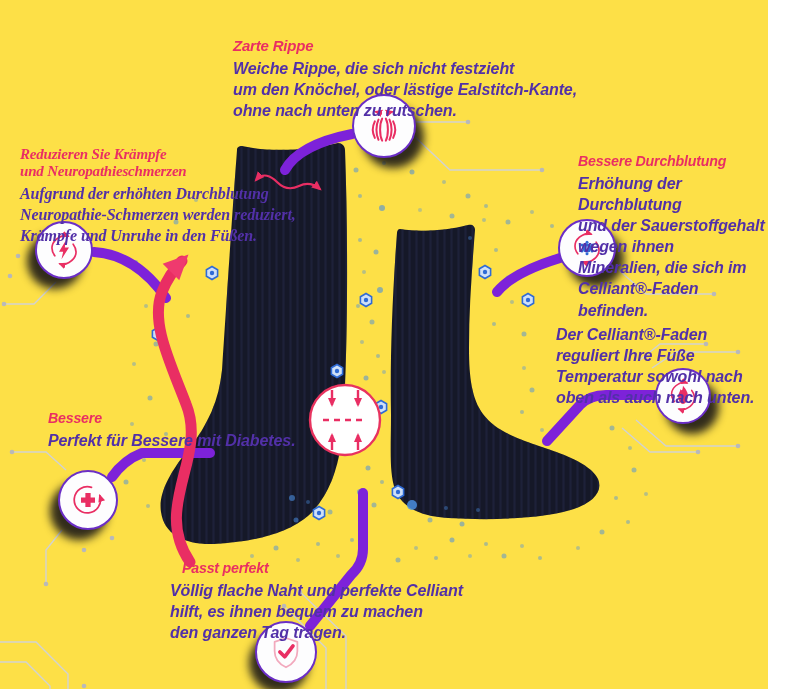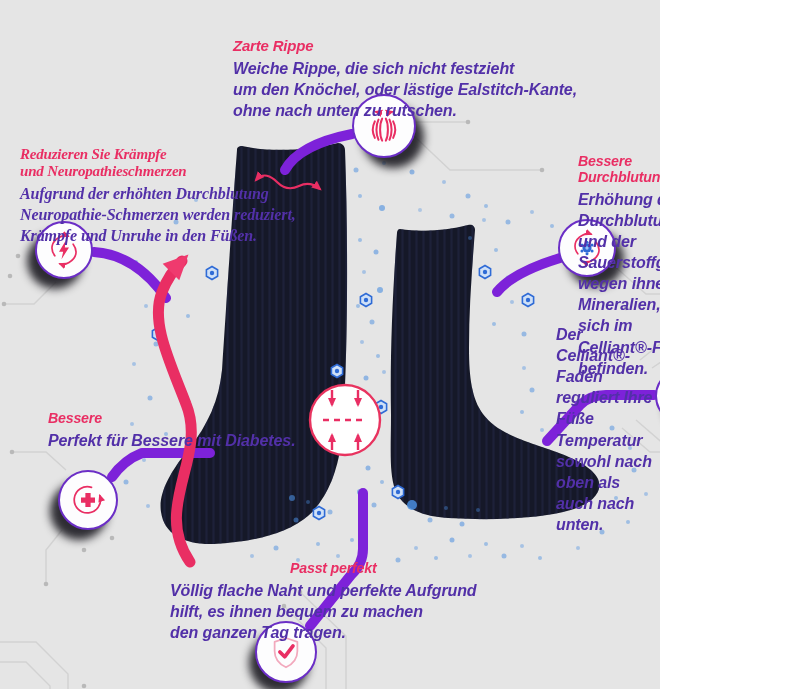--- a/index.html
+++ b/index.html
@@ -1,17 +1,17 @@
 <!DOCTYPE html>
 <html><head>
 <meta charset="utf-8">
 <style>
   html,body{margin:0;padding:0;background:#fff;}
   .stage{
-    position:relative;width:660px;height:689px;background:#e5e5e5;overflow:hidden;
+    position:relative;width:768px;height:689px;background:#fde047;overflow:hidden;
     font-family:"Liberation Sans",sans-serif;
     --pink:#e92e63; --tpurple:#5230a8; --cpurple:#7d22d9; --ring:#6b2ec6;
     --dot:#4a8ee0; --molecule:#2f6bd6; --sock:#151828;
   }
   svg.scene{position:absolute;left:0;top:0;z-index:1;}
   .tr{stroke:#d2d2d2;stroke-width:1.4;fill:none;}
   .trd{fill:#b9b9b9;}
   .conn{stroke:var(--cpurple);stroke-width:10;fill:none;stroke-linecap:round;stroke-linejoin:round;}
   .pkline{stroke:var(--pink);fill:none;}
   .badge{
@@ -331,19 +331,19 @@
     <div class="f-body">Der Celliant®-Faden reguliert Ihre Füße
 Temperatur sowohl nach oben als auch nach unten.</div>
   </div>
 
   <div class="feature" style="left:48px;top:411px;">
     <div class="f-title md">Bessere</div>
     <div class="f-body">Perfekt für Bessere mit Diabetes.</div>
   </div>
 
   <div class="feature" style="left:170px;top:561px;">
-    <div class="f-title md" style="margin-left:20px;text-align:center;">Passt perfekt</div>
-    <div class="f-body">Völlig flache Naht und perfekte Aufgrund
+    <div class="f-title md" style="margin-left:12px;">Passt perfekt</div>
+    <div class="f-body">Völlig flache Naht und perfekte Celliant
 hilft, es ihnen bequem zu machen
 den ganzen Tag tragen.</div>
   </div>
 
 </div>
 
 </body></html>

